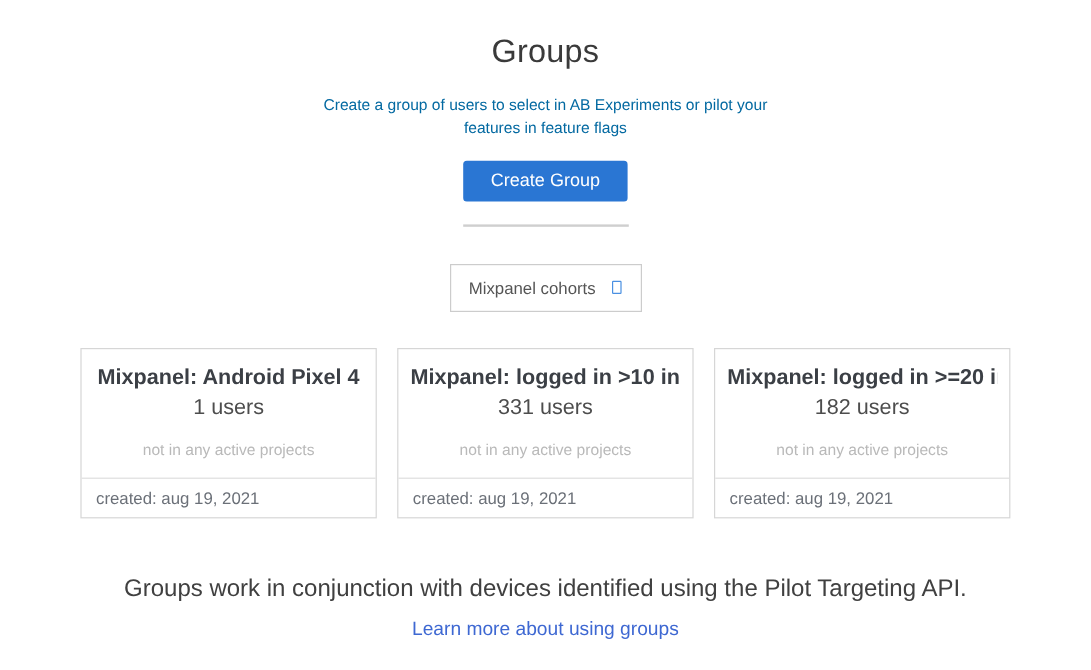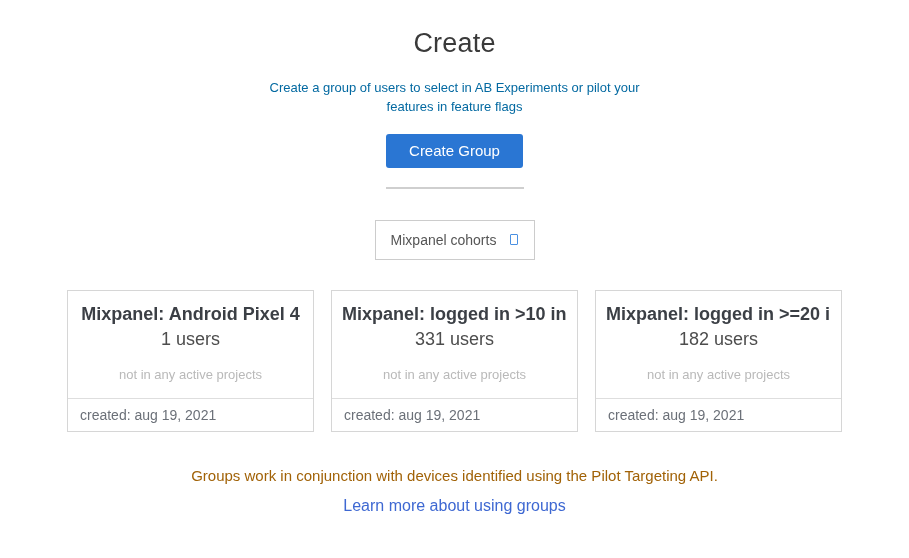--- a/index.html
+++ b/index.html
@@ -132,40 +132,40 @@
     border-top: 1px solid #dedede;
     padding: 8px 12px;
     font-size: 14px;
     color: #6b7078;
     text-align: left;
   }
 
   
   .footer { text-align: center; }
   .footer-note {
-    margin-top: 35px;
-    font-size: 15px;
-    color: #a16207;
+    margin-top: 48px;
+    font-size: 20px;
+    color: #404040;
   }
   .footer-link {
     display: inline-block;
     margin-top: 13px;
     font-size: 16px;
     color: #3e68d2;
     text-decoration: none;
     cursor: pointer;
   }
 </style>
 </head>
 <body>
 
 <div class="page">
 
   <div class="header">
-    <h1 class="page-title">Create</h1>
+    <h1 class="page-title">Groups</h1>
     <p class="page-subtitle">Create a group of users to select in AB Experiments or pilot your features in feature flags</p>
     <div>
       <button class="create-btn">Create Group</button>
     </div>
     <hr class="header-divider">
   </div>
 
   <div class="filter-row">
     <div class="cohort-dropdown">
       <span>Mixpanel cohorts</span>

